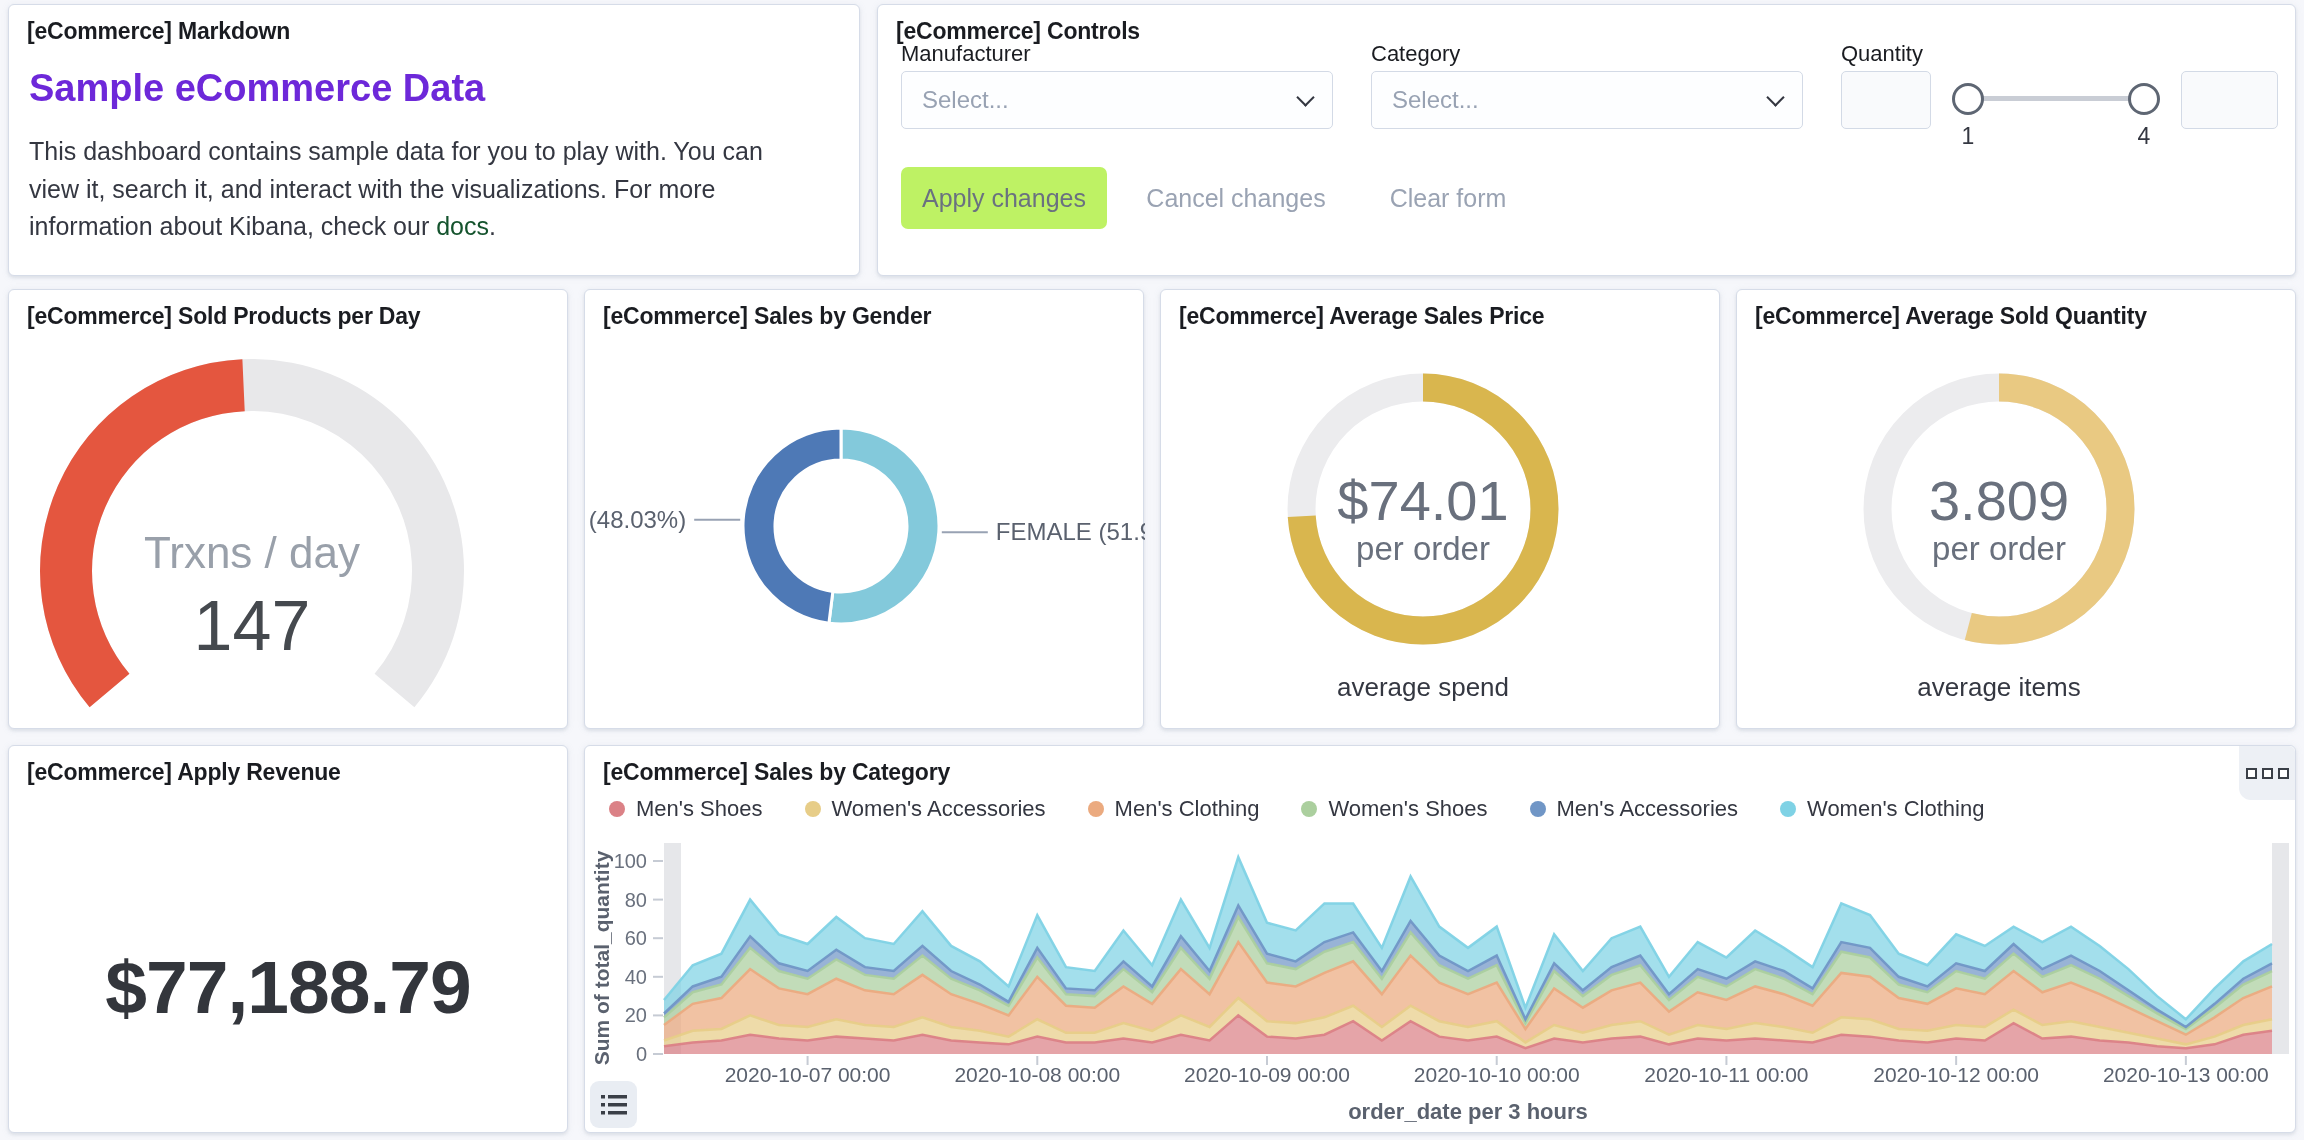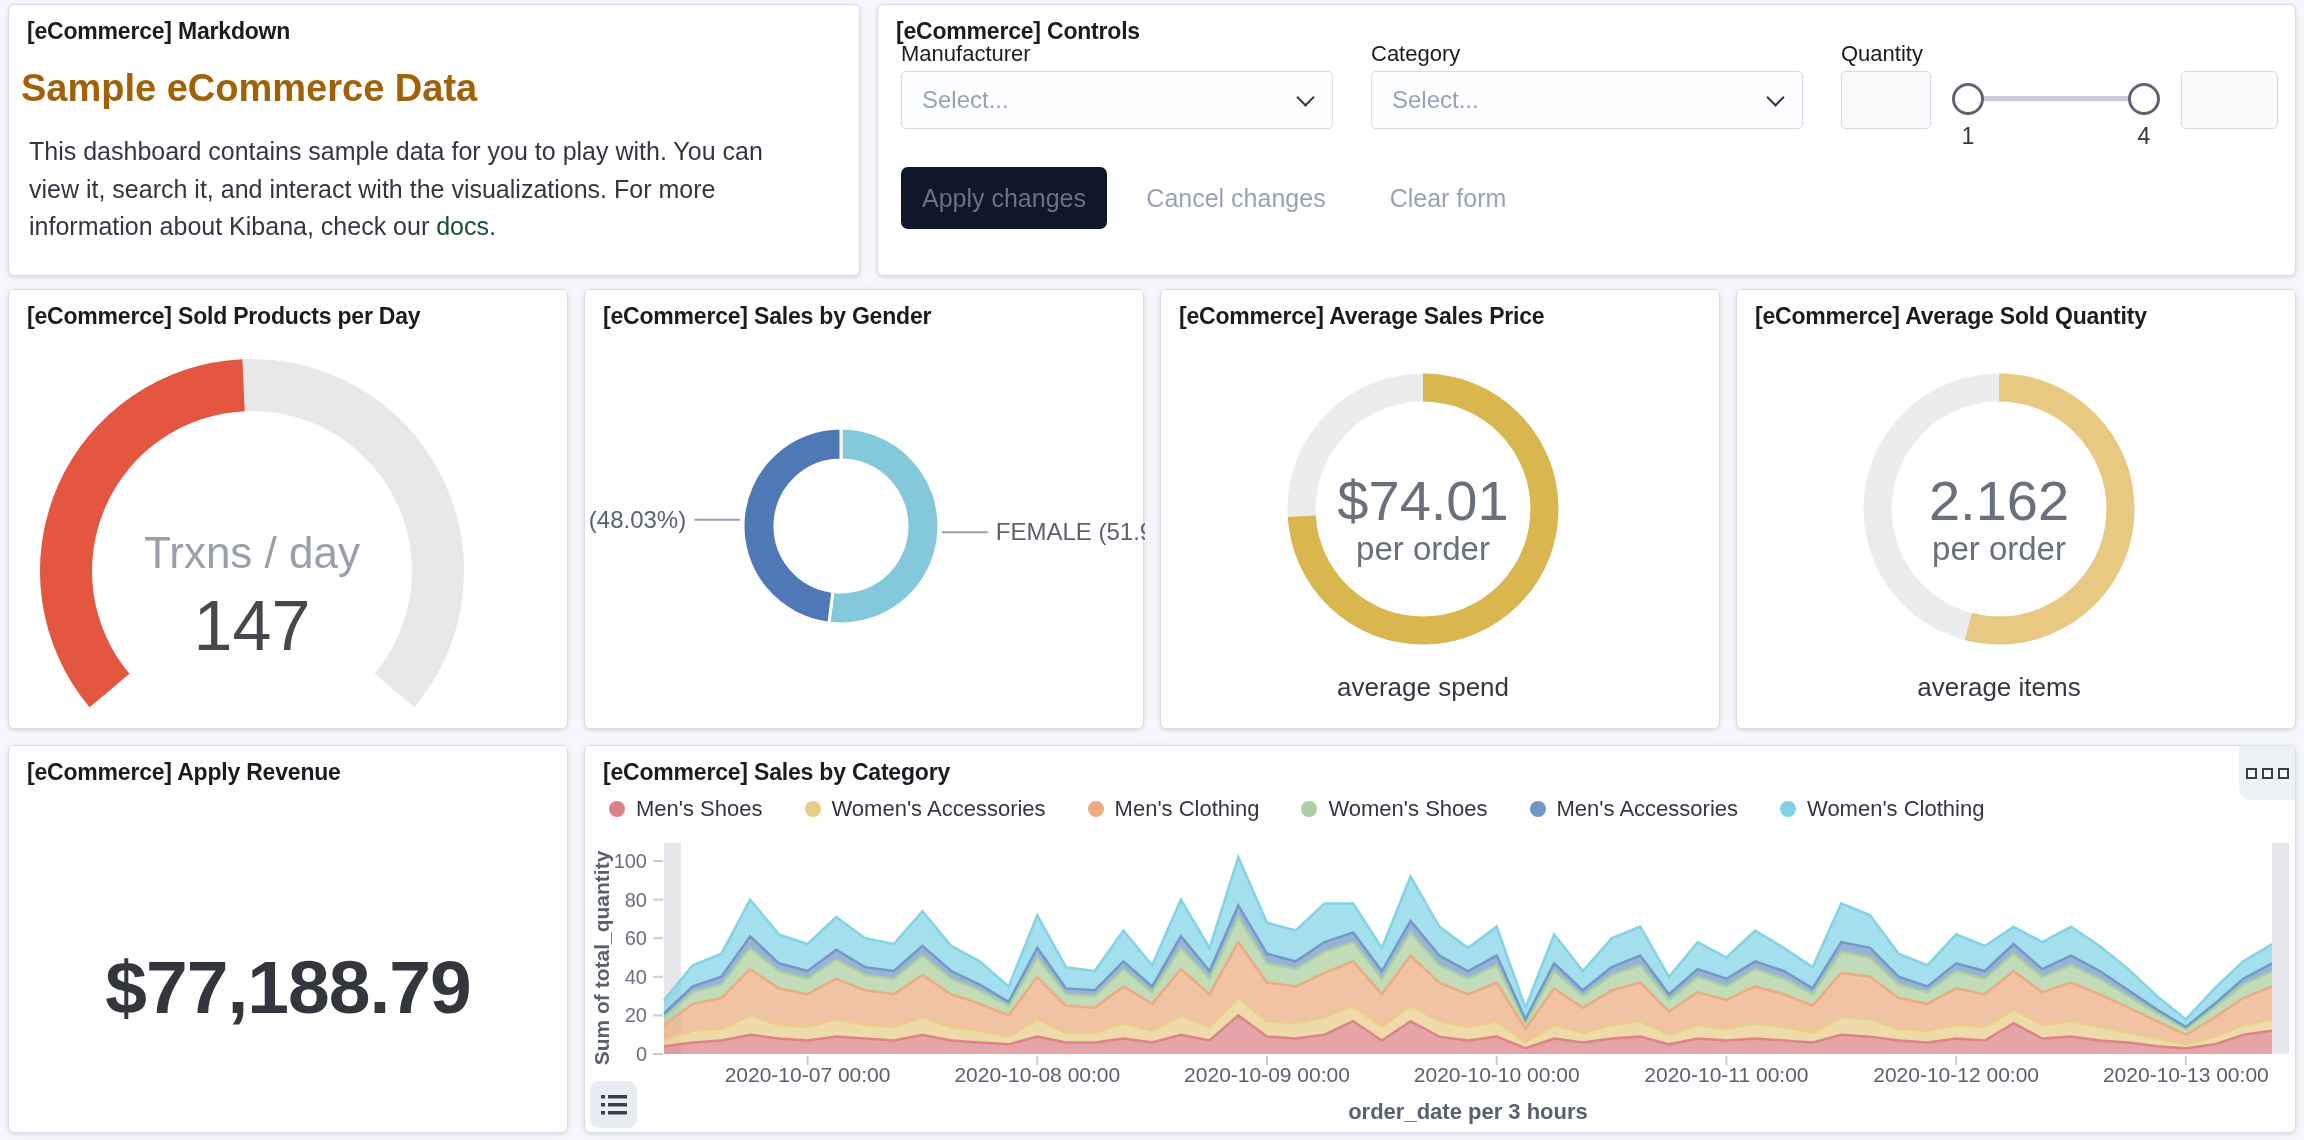--- a/index.html
+++ b/index.html
@@ -27,41 +27,41 @@
   #p-markdown { left:8px;   top:4px;   width:852px;  height:272px; }
   #p-controls { left:877px; top:4px;   width:1419px; height:272px; }
   #p-gauge    { left:8px;   top:289px; width:560px;  height:440px; }
   #p-gender   { left:584px; top:289px; width:560px;  height:440px; }
   #p-price    { left:1160px;top:289px; width:560px;  height:440px; }
   #p-qty      { left:1736px;top:289px; width:560px;  height:440px; }
   #p-revenue  { left:8px;   top:745px; width:560px;  height:388px; }
   #p-category { left:584px; top:745px; width:1712px; height:388px; }
 
   
-  .md-heading { position:absolute; top:62px; left:12px; font-size:38px; font-weight:700; color:#a16207; }
+  .md-heading { position:absolute; top:62px; left:20px; font-size:38px; font-weight:700; color:#6d28d9; }
   .md-body { position:absolute; top:128px; left:20px; width:790px; font-size:25px; line-height:1.5; color:#343741; }
   .md-body a { color:#14532d; text-underline-offset:4px; cursor:pointer; }
 
   
   .ctl-label { position:absolute; top:36px; font-size:22px; font-weight:400; color:#1A1C21; }
   .ctl-select {
     position:absolute; top:66px; width:432px; height:58px;
     background:#FDFEFF; border:1px solid #D3DAE6; border-radius:5px;
     display:flex; align-items:center; justify-content:space-between;
     padding:0 20px; cursor:pointer;
   }
   .ctl-placeholder { font-size:24px; color:#98A2B3; }
   .chevron-down { width:13px; height:13px; border-right:2.5px solid #343741; border-bottom:2.5px solid #343741; transform:rotate(45deg); margin-top:-6px; }
   .qty-box { position:absolute; top:66px; height:58px; background:#F9FAFC; border:1px solid #D3DAE6; border-radius:5px; }
   .slider-track { position:absolute; top:91px; left:1090px; width:176px; height:5px; background:#C9CDD5; border-radius:3px; cursor:pointer; }
   .slider-handle { position:absolute; top:78px; width:32px; height:32px; border-radius:50%; background:#FFFFFF; border:3px solid #5E6673; cursor:grab; }
   .slider-num { position:absolute; top:118px; width:32px; text-align:center; font-size:23px; color:#343741; }
   .btn-apply {
     position:absolute; left:23px; top:162px; width:206px; height:62px;
-    background:#0f172a; color:#6A7180; border:none; border-radius:7px;
+    background:#bef264; color:#6A7180; border:none; border-radius:7px;
     font-family:inherit; font-size:25px; font-weight:500; cursor:not-allowed;
   }
   .btn-text { position:absolute; top:162px; height:62px; background:none; border:none; font-family:inherit; font-size:25px; font-weight:500; color:#9AA3B3; cursor:pointer; }
   #btn-cancel { left:268px; width:180px;text-align:center; }
   #btn-clear  { left:510px; width:120px; }
 
   
   .viz-svg { position:absolute; left:0; top:36px; }
   .gauge-sub   { position:absolute; left:3px;  top:238px; width:480px; text-align:center; font-size:44px; color:#99A0AA; }
   .gauge-value { position:absolute; left:3px;  top:296px; width:480px; text-align:center; font-size:70px; color:#45494E; }
@@ -159,21 +159,21 @@
   <div class="goal-sub">per order</div>
   <div class="goal-caption">average spend</div>
 </div>
 
 <div class="panel" id="p-qty">
   <div class="panel-title">[eCommerce] Average Sold Quantity</div>
   <svg class="viz-svg" width="560" height="404" viewBox="0 0 560 404">
       <circle cx="262" cy="183" r="121.5" fill="none" stroke="#ECECEE" stroke-width="28"></circle>
       <circle cx="262" cy="183" r="121.5" fill="none" stroke="#E9C982" stroke-width="28" stroke-dasharray="412.62149151146383 763.4070148223198" transform="rotate(-90 262 183)"></circle>
     </svg>
-  <div class="goal-value">2.162</div>
+  <div class="goal-value">3.809</div>
   <div class="goal-sub">per order</div>
   <div class="goal-caption">average items</div>
 </div>
 
 <div class="panel" id="p-revenue">
   <div class="panel-title">[eCommerce] Apply Revenue</div>
   <div class="revenue-value">$77,188.79</div>
 </div>
 
 <div class="panel" id="p-category">

